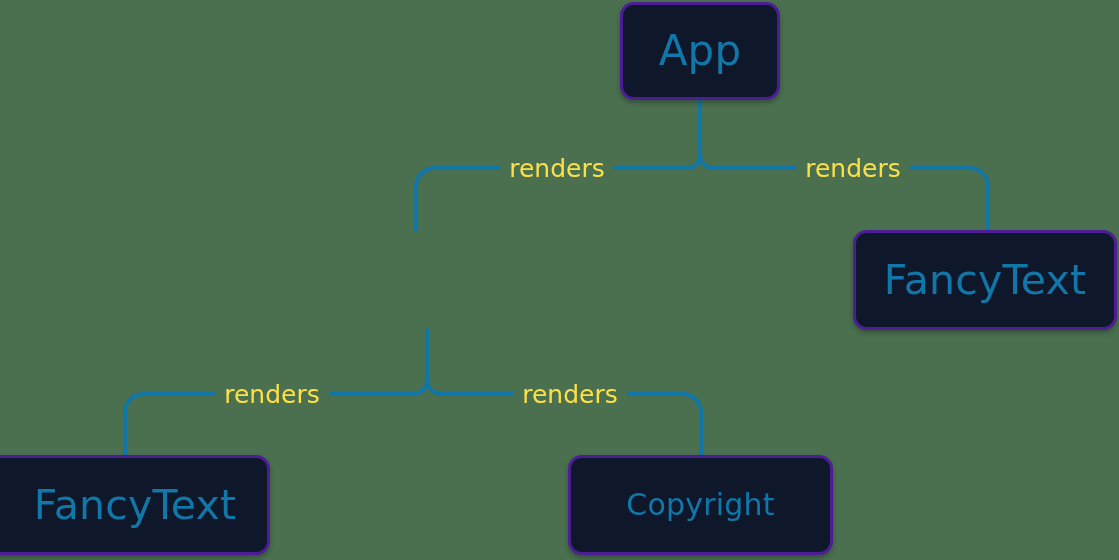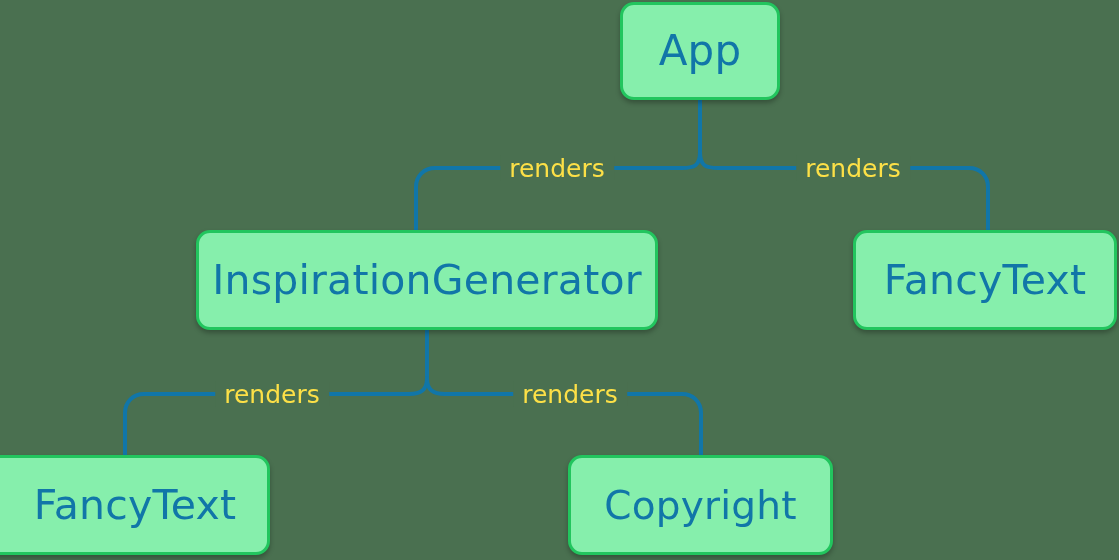--- a/index.html
+++ b/index.html
@@ -18,22 +18,22 @@
   svg.wires {
     position: absolute;
     top: 0;
     left: 0;
     width: 1119px;
     height: 560px;
     pointer-events: none;
   }
   .node {
     position: absolute;
-    background: #86efac;
-    border: 3px solid #22c55e;
+    background: #0f172a;
+    border: 3px solid #4c1d95;
     border-radius: 14px;
     box-shadow: 0 3px 5px rgba(0,0,0,0.28);
     display: flex;
     align-items: center;
     justify-content: center;
     box-sizing: border-box;
     z-index: 3;
   }
   .node-label {
     color: #1176a8;
@@ -58,21 +58,21 @@
   #node-app           { left: 620px; top: 2px;   width: 160px; height: 98px; }
   #node-inspiration   { left: 196px; top: 230px; width: 462px; height: 100px; }
   #node-fancytext-right { left: 853px; top: 230px; width: 264px; height: 100px; }
   #node-fancytext-left  { left: -18px; top: 455px; width: 288px; height: 100px; }
   #node-copyright     { left: 568px; top: 455px; width: 265px; height: 100px; }
 
   #node-app .node-label { font-size: 42px; }
   #node-inspiration .node-label { font-size: 41px; }
   #node-fancytext-right .node-label { font-size: 41px; }
   #node-fancytext-left .node-label { font-size: 41px; padding-left: 18px; }
-  #node-copyright .node-label { font-size: 39px; }
+  #node-copyright .node-label { font-size: 30px; }
 </style>
 </head>
 <body>
 
 <div id="canvas">
 
   <svg class="wires" viewBox="0 0 1119 560" xmlns="http://www.w3.org/2000/svg">
     <g fill="none" stroke="#1176a8" stroke-width="4" stroke-linecap="round">
 
       <path d="M700,100 L700,152"></path>
@@ -94,23 +94,20 @@
   <div class="edge-label" style="left:853px; top:168px;">renders</div>
 
   <div class="edge-label" style="left:272px; top:394px;">renders</div>
 
   <div class="edge-label" style="left:570px; top:394px;">renders</div>
 
   <div class="node" id="node-app">
     <span class="node-label">App</span>
   </div>
 
-  <div class="node" id="node-inspiration">
-    <span class="node-label">InspirationGenerator</span>
-  </div>
 
   <div class="node" id="node-fancytext-right">
     <span class="node-label">FancyText</span>
   </div>
 
   <div class="node" id="node-fancytext-left">
     <span class="node-label">FancyText</span>
   </div>
 
   <div class="node" id="node-copyright">

